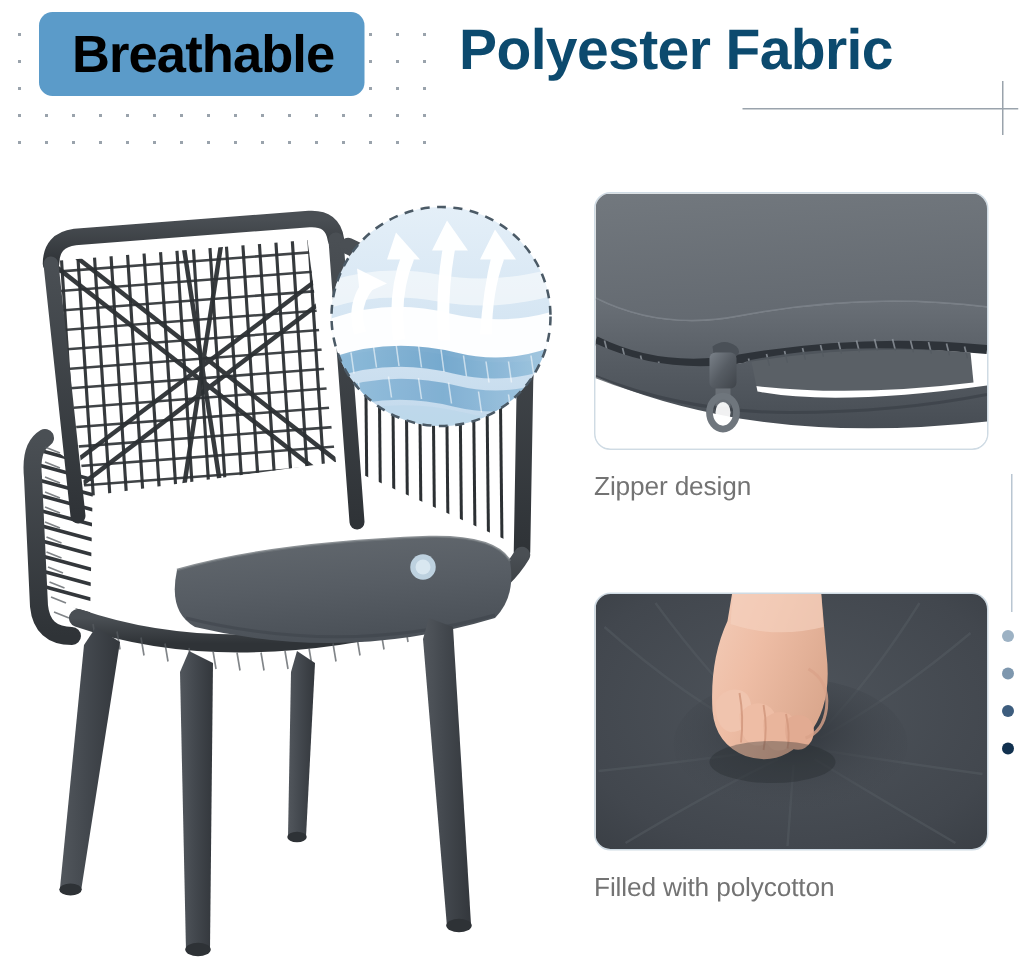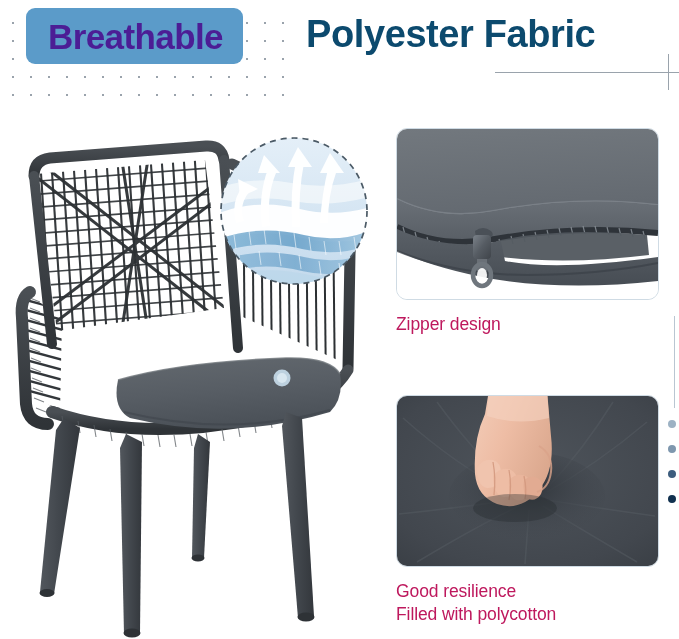--- a/index.html
+++ b/index.html
@@ -38,21 +38,21 @@
     left: 26px;
     top: 8px;
     height: 56px;
     padding: 0 20px 0 22px;
     border-radius: 9px;
     display: flex;
     align-items: center;
     justify-content: center;
   }
   #badge-label {
-    color: #4c1d95;
+    color: #000000;
     font-size: 35px;
     font-weight: bold;
     letter-spacing: -0.6px;
     line-height: 1;
     white-space: nowrap;
   }
   #headline {
     position: absolute;
     left: 306px;
     top: 10px;
@@ -117,21 +117,21 @@
     border: 1px solid #cfdbe4;
     border-radius: 11px;
     overflow: hidden;
     background: #ffffff;
     box-sizing: border-box;
   }
   .photo-frame svg { display: block; width: 261px; height: 170px; }
 
   .caption {
     margin-top: 13px;
-    color: #be185d;
+    color: #737373;
     font-size: 17.5px;
     line-height: 1.32;
     letter-spacing: -0.1px;
   }
   .caption div { white-space: nowrap; }
 
   
   #marker-line {
     position: absolute;
     left: 278px;
@@ -540,21 +540,20 @@
 
           <path d="M92 -6 L150 -6 L152 22 Q120 30 90 20 Z" fill="#f4d1be" opacity="0.65"></path>
 
           <path d="M142 50 Q156 58 154 76 Q152 92 140 96" fill="none" stroke="#d9a38a" stroke-width="2" opacity="0.8"></path>
         </g>
 
         <ellipse cx="118" cy="112" rx="42" ry="14" fill="#23272c" opacity="0.35"></ellipse>
       </svg>
     </div>
     <div class="caption">
-      <div>Good resilience</div>
       <div>Filled with polycotton</div>
     </div>
   </div>
 
   <div id="marker-line" style="background: rgb(185, 198, 210);"></div>
   <div id="marker-dots">
     <div class="marker-dot" style="background: rgb(157, 178, 196);"></div>
     <div class="marker-dot" style="background: rgb(126, 151, 174);"></div>
     <div class="marker-dot" style="background: rgb(61, 93, 126);"></div>
     <div class="marker-dot" style="background: rgb(17, 49, 79);"></div>

